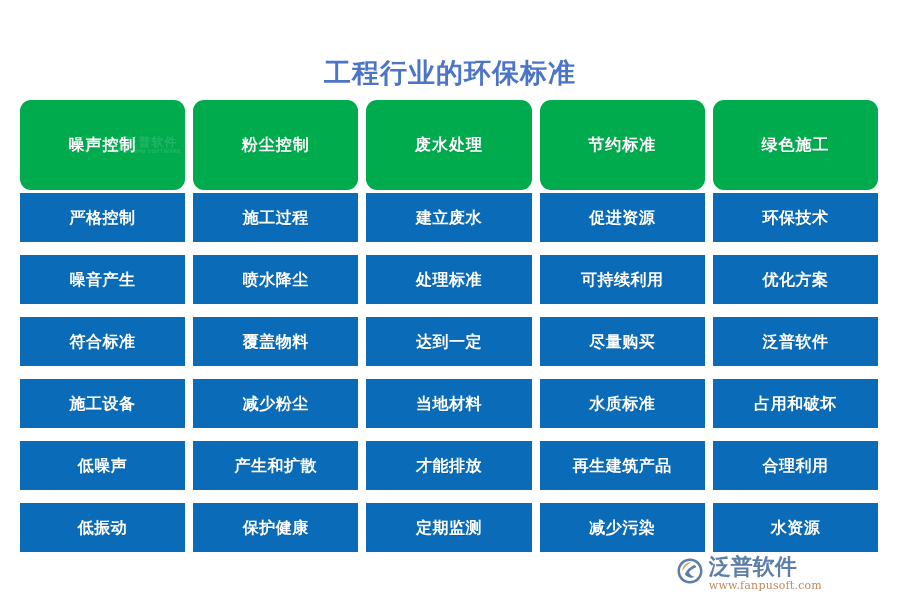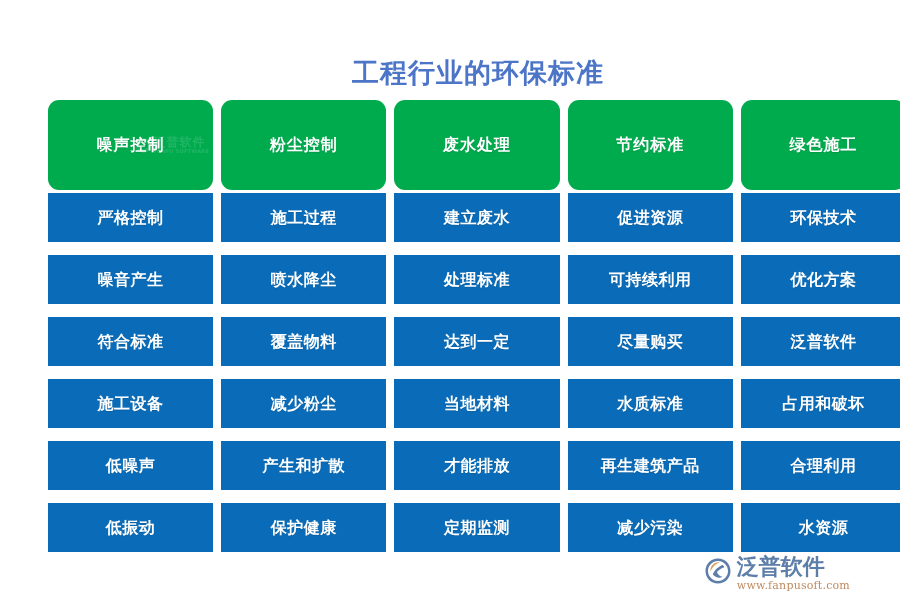--- a/index.html
+++ b/index.html
@@ -15,21 +15,20 @@
     overflow: hidden;
     position: relative;
   }
 
   #infographic {
     position: relative;
     width: 836px;
     height: 600px;
     background: #ffffff;
     box-sizing: border-box;
-    margin-left: 28px;
   }
 
   
   .title-wrap {
     position: absolute;
     left: 0;
     top: 38px;
     width: 900px;
     text-align: center;
   }

